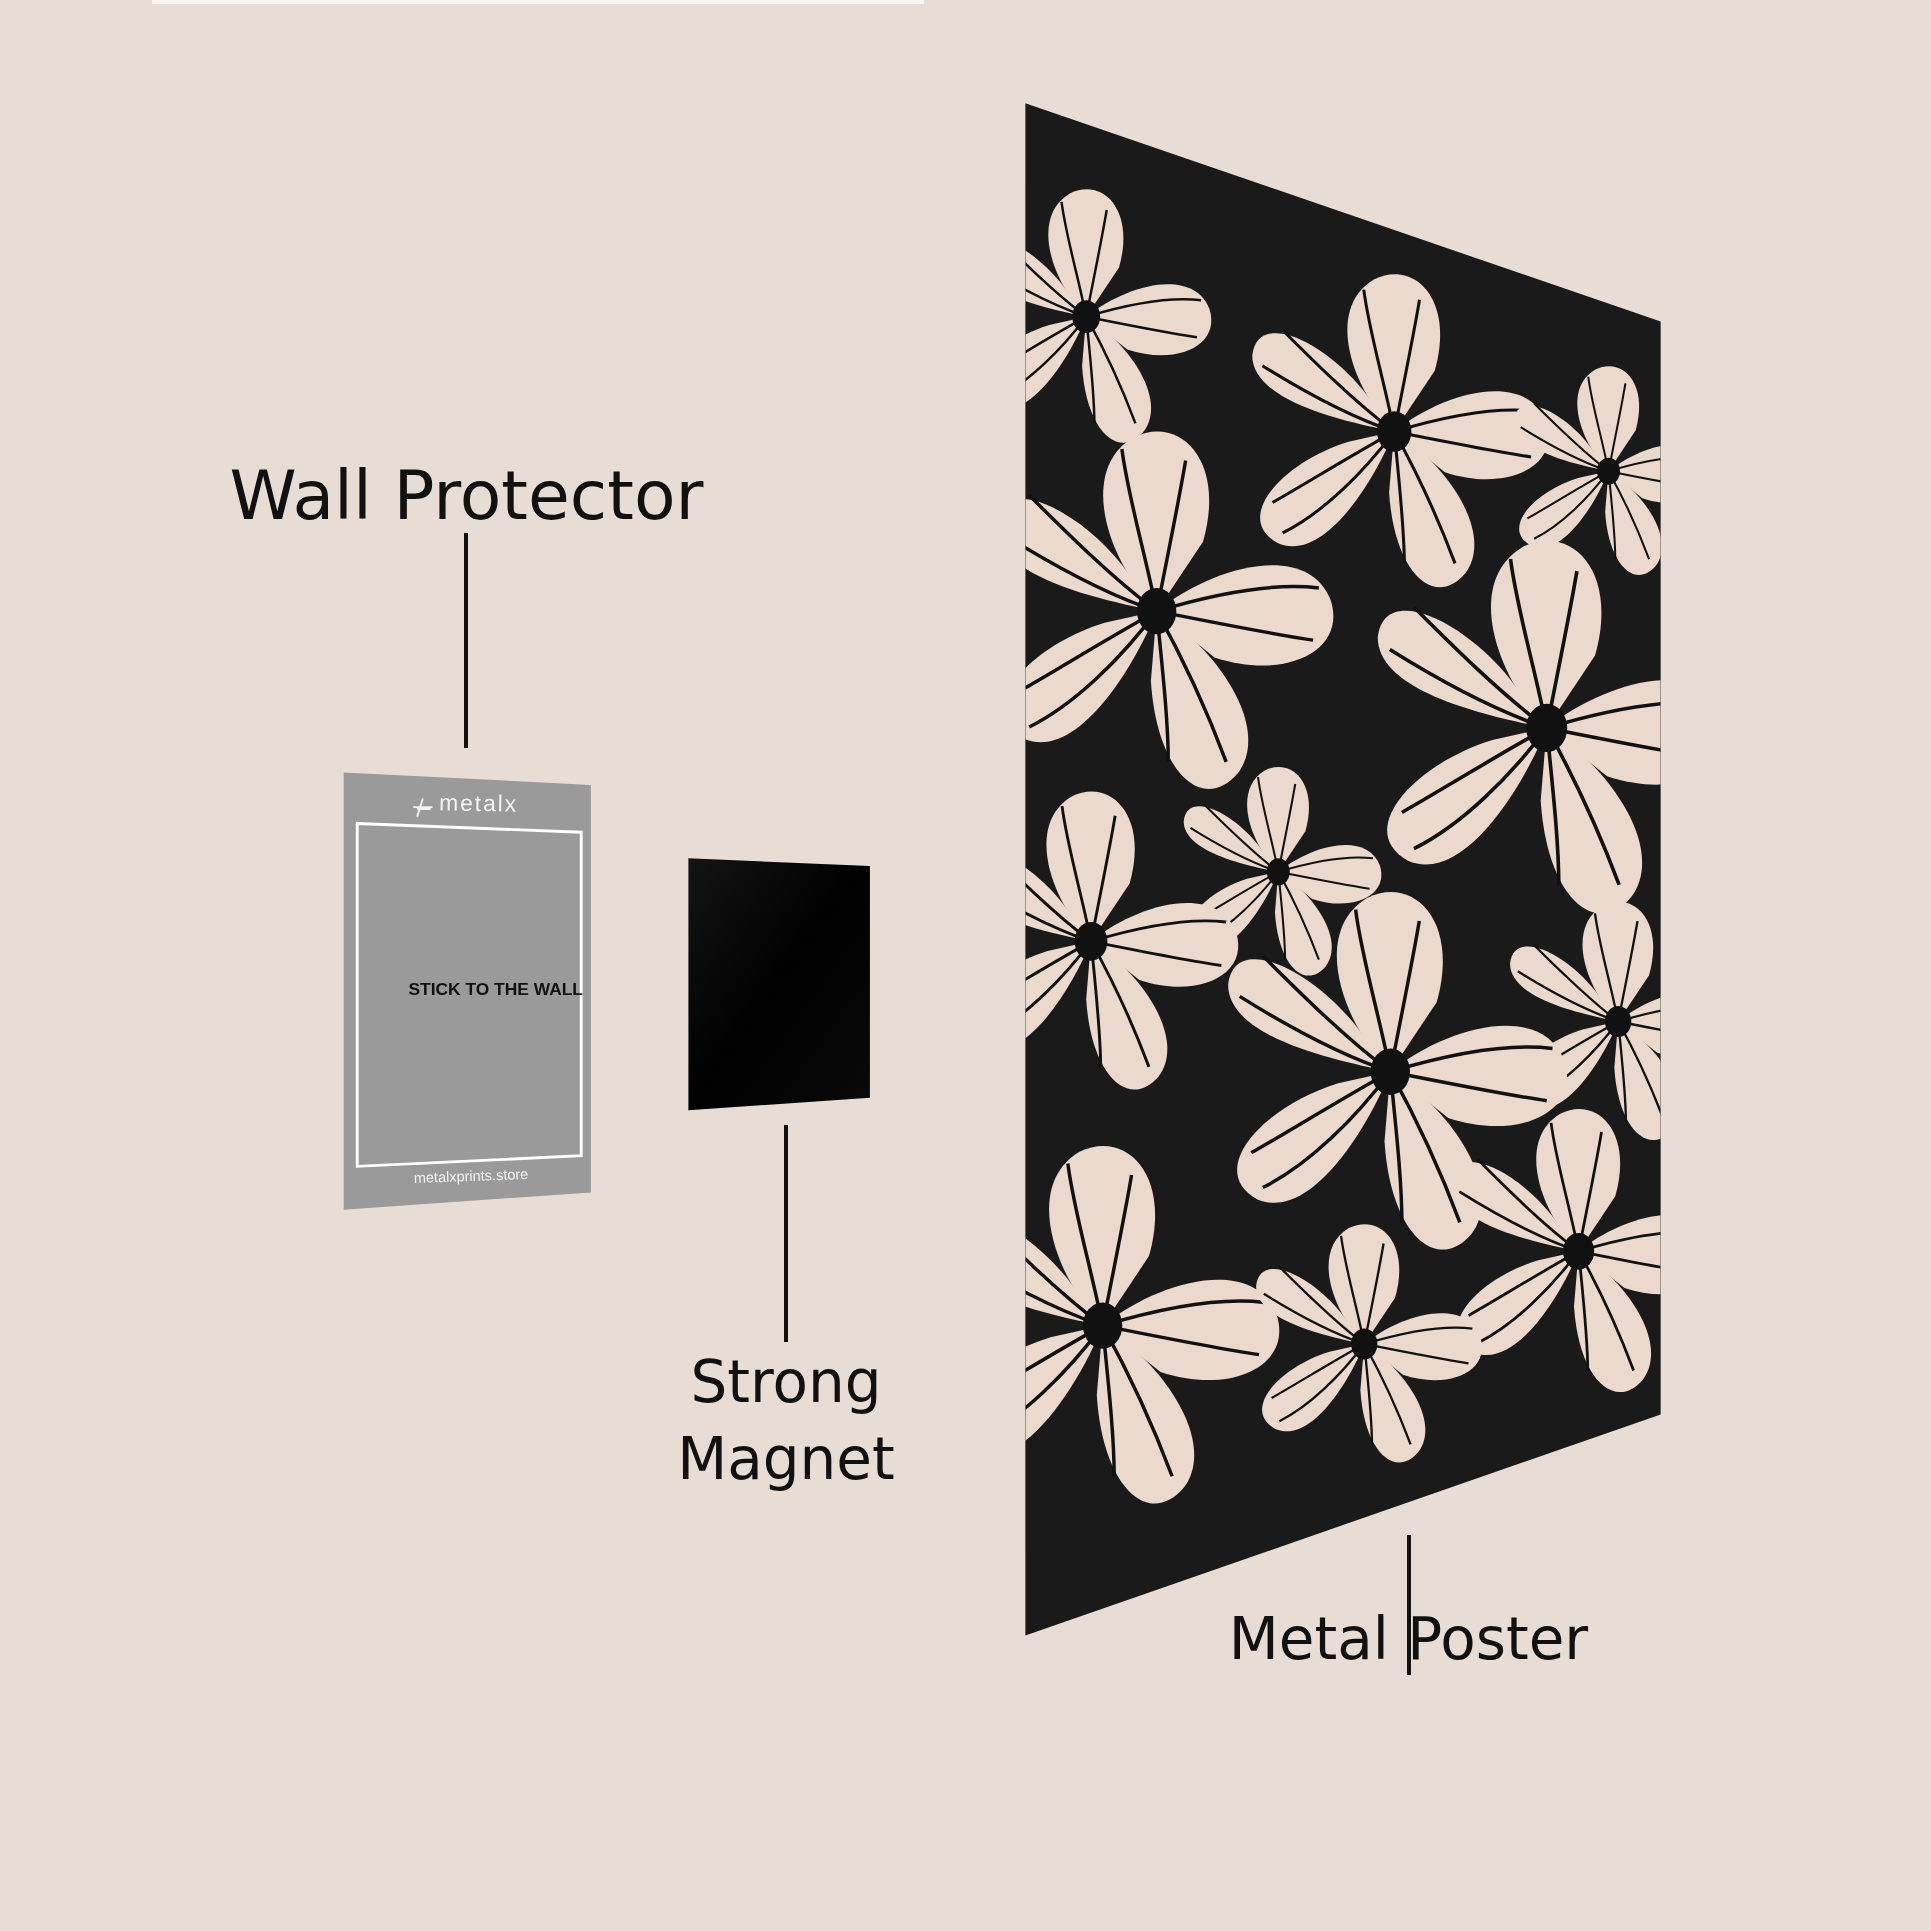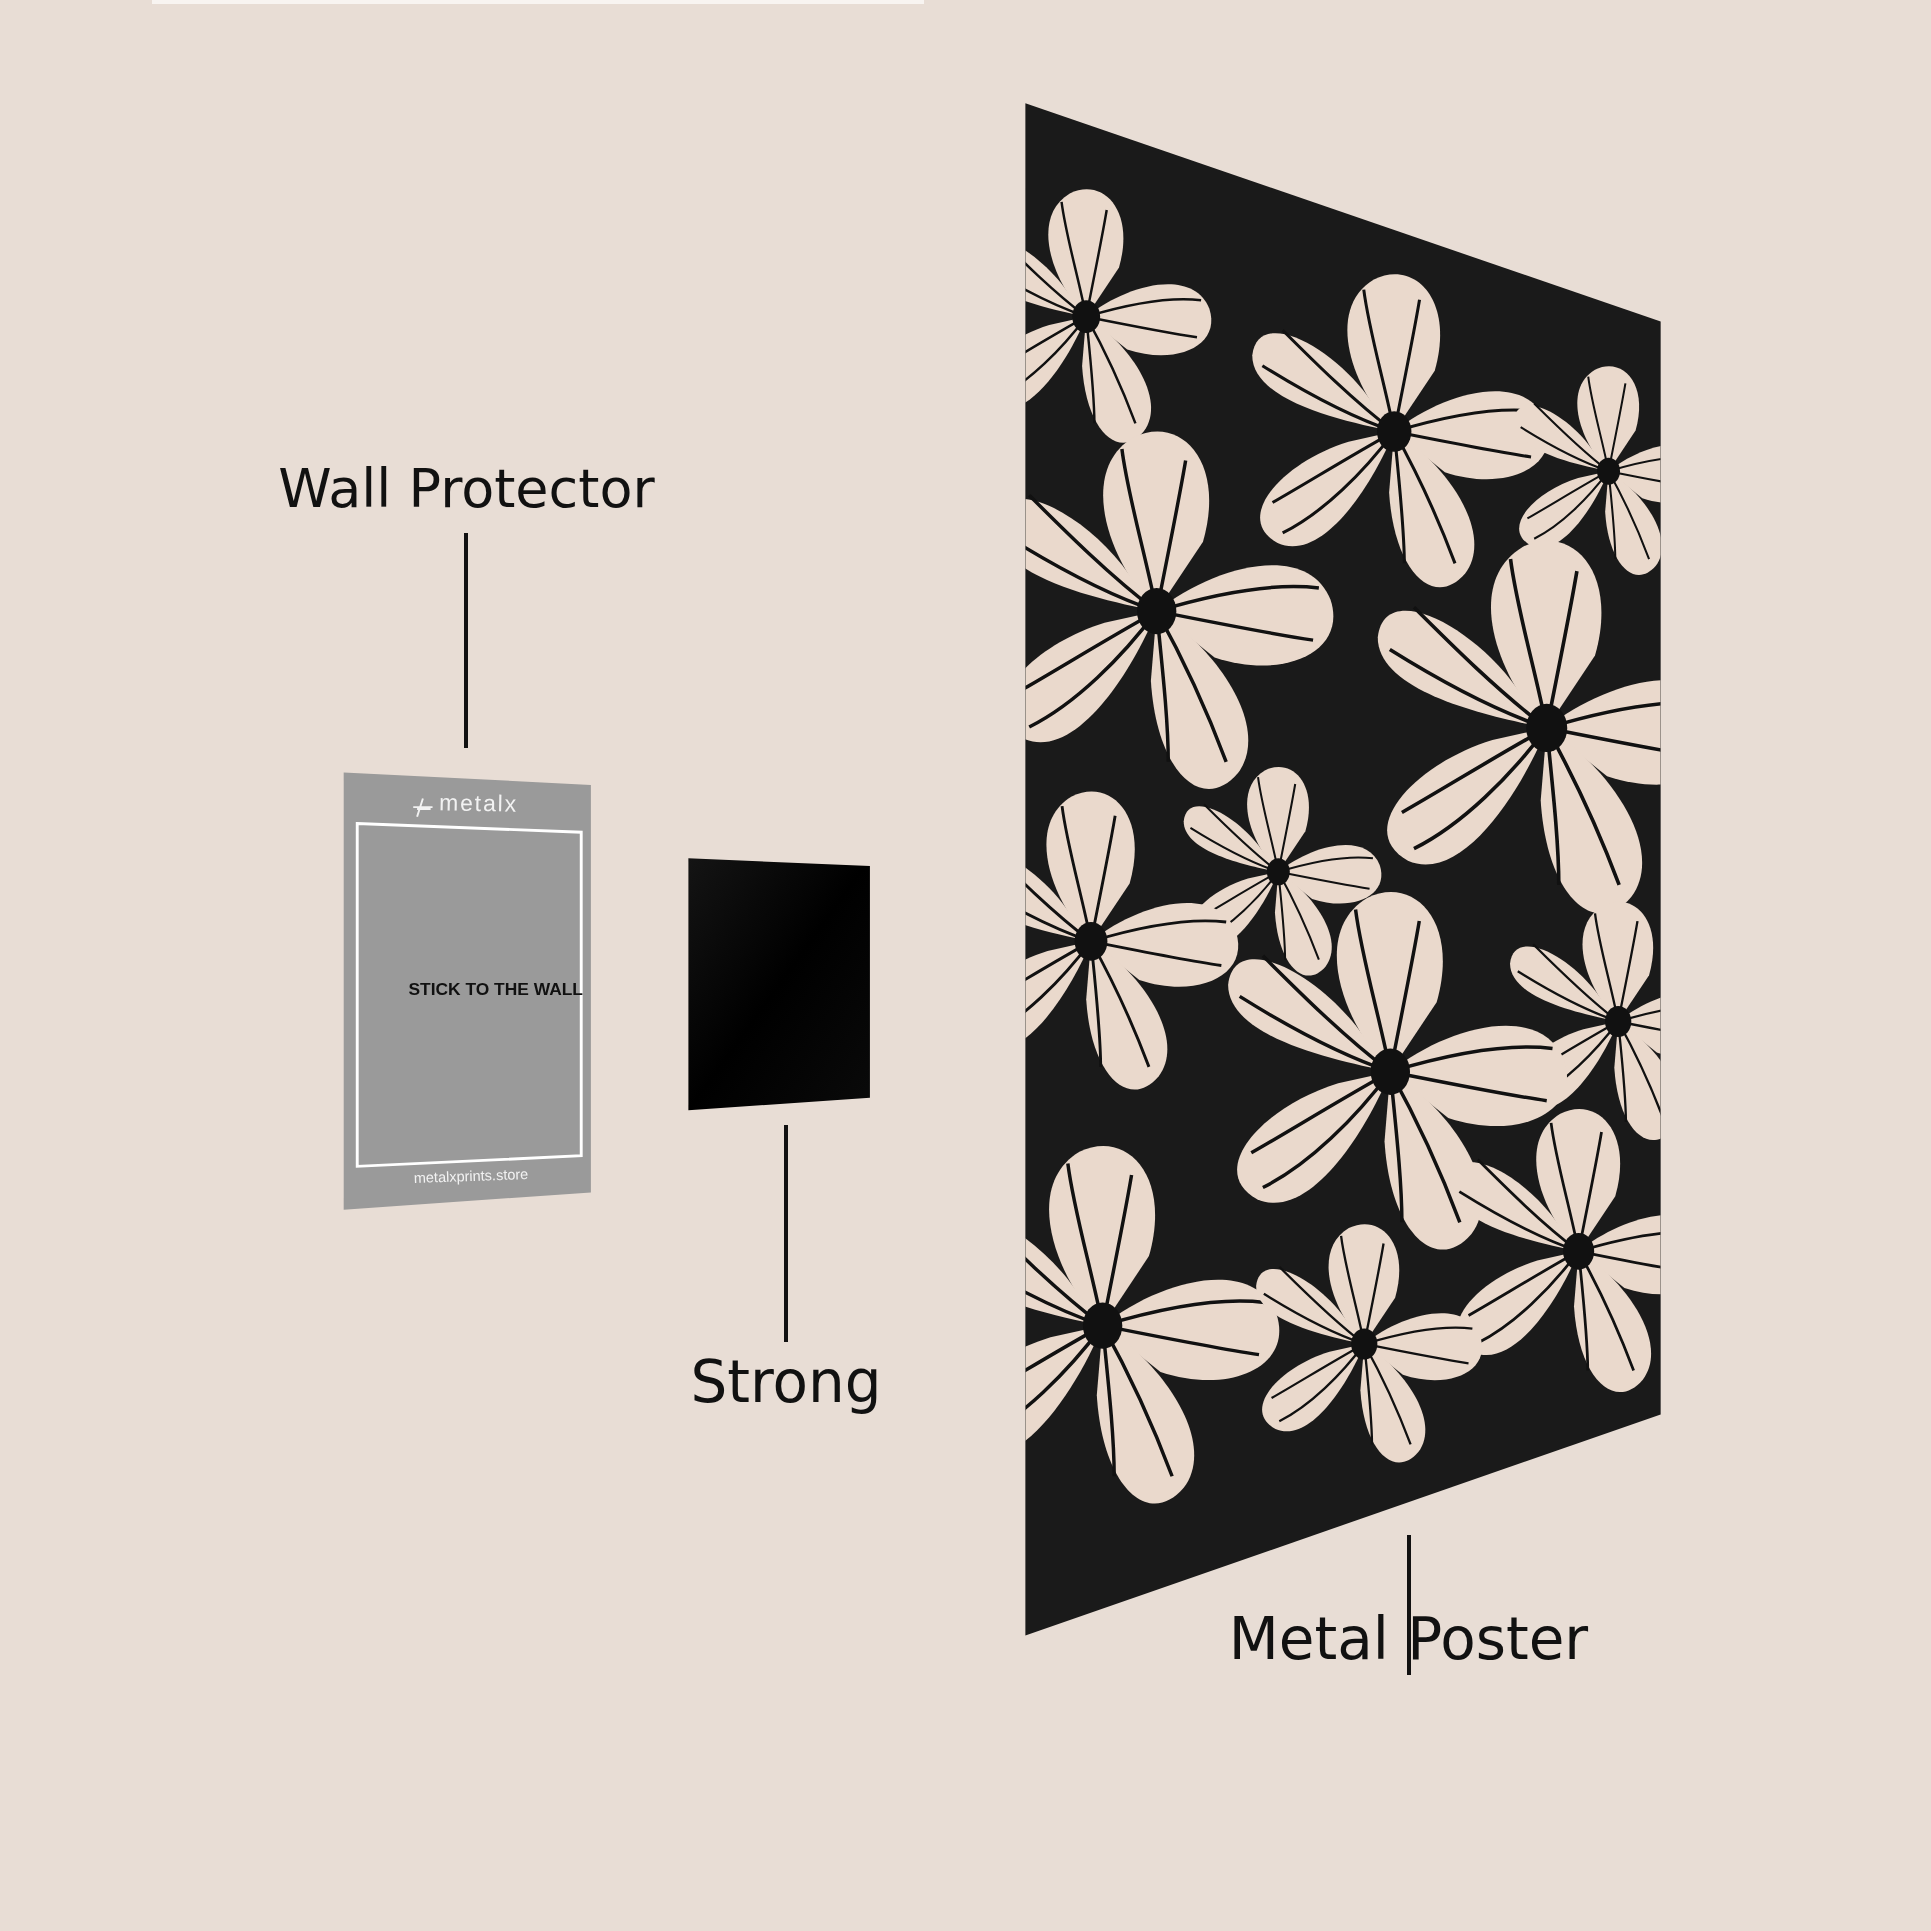--- a/index.html
+++ b/index.html
@@ -2,21 +2,21 @@
 <html><head>
 <meta charset="utf-8">
 <style>
   html, body { margin:0; padding:0; }
   body { width:1931px; height:1931px; background:#e8ddd5; position:relative; overflow:hidden;
          font-family:"DejaVu Sans","Liberation Sans",sans-serif; }
   .topbar { position:absolute; left:152px; top:0; width:772px; height:3.9px; background:#f8f4f1; }
   svg.stage { position:absolute; left:0; top:0; }
   .label { position:absolute; color:#111; font-family:"DejaVu Sans","Liberation Sans",sans-serif;
            font-weight:400; text-align:center; white-space:nowrap; line-height:1; letter-spacing:0px; }
-  .lbl-wall { left:225px; top:462px; width:483px; font-size:54px; }
+  .lbl-wall { left:225px; top:462px; width:483px; font-size:68px; }
   .lbl-magnet { left:593px; top:1344px; width:386px; font-size:58px; line-height:77px; }
   .lbl-poster { left:1167px; top:1590px; width:483px; font-size:58px;margin-top:20px; }
   .lbl-magnet span { display:block; }
   .leader { position:absolute; width:3.9px; background:#111; }
   .leader-wall { left:464px; top:533px; height:215px; }
   .leader-magnet { left:784px; top:1125px; height:217px; }
   .leader-poster { left:1407px; top:1535px; height:140px; }
   .protector-text { font-family:"Liberation Sans","DejaVu Sans",sans-serif; }
 </style>
 </head>
@@ -92,15 +92,16 @@
 <div class="protector-text" style="position:absolute;left:359px;top:979px;width:224px;text-align:right;font-size:17.4px;font-weight:700;color:#111;">STICK TO THE WALL</div>
 <div class="protector-text" style="position:absolute;left:359px;top:1168px;width:224px;text-align:center;font-size:14.5px;color:#f2f2f2;transform:rotate(-2deg);">metalxprints.store</div>
 
 <div class="leader leader-wall"></div>
 <div class="leader leader-magnet"></div>
 <div class="leader leader-poster"></div>
 
 <div class="label lbl-wall">Wall Protector</div>
 <div class="label lbl-magnet">
   <span>Strong</span>
+  <span>Magnet</span>
 </div>
 <div class="label lbl-poster">Metal Poster</div>
 
 
 </body></html>

